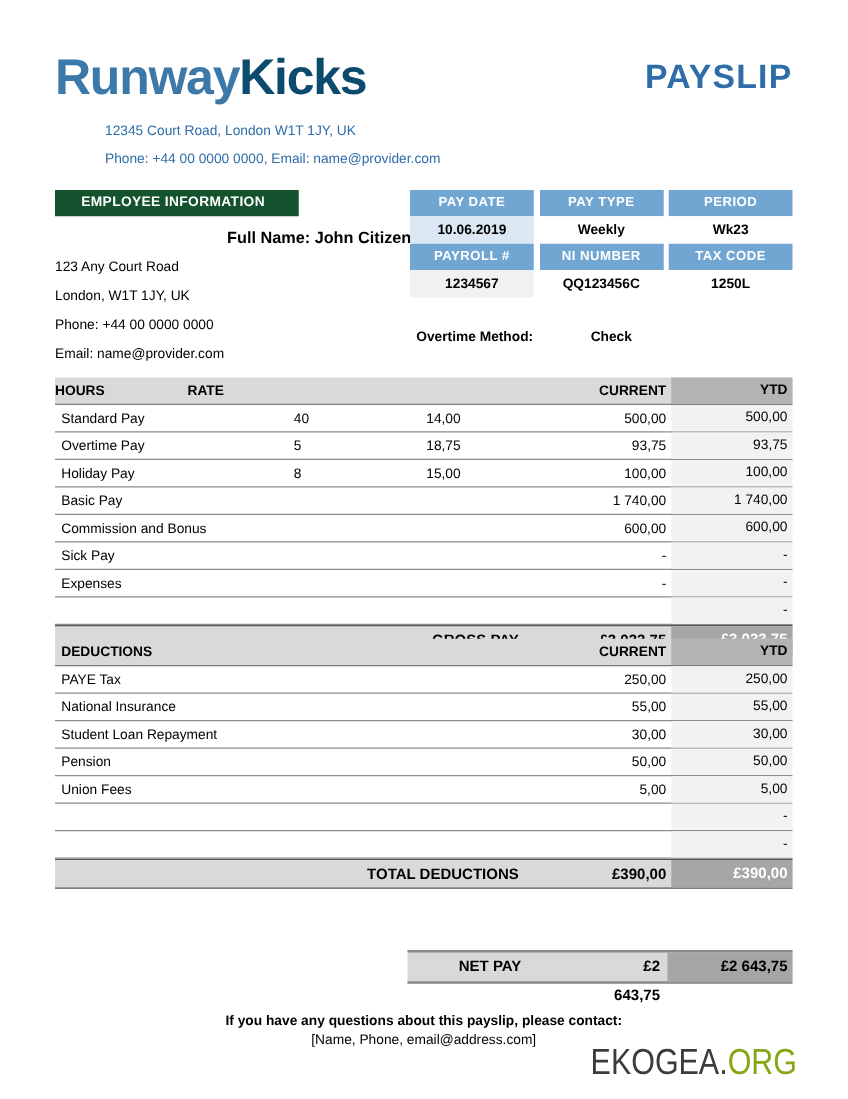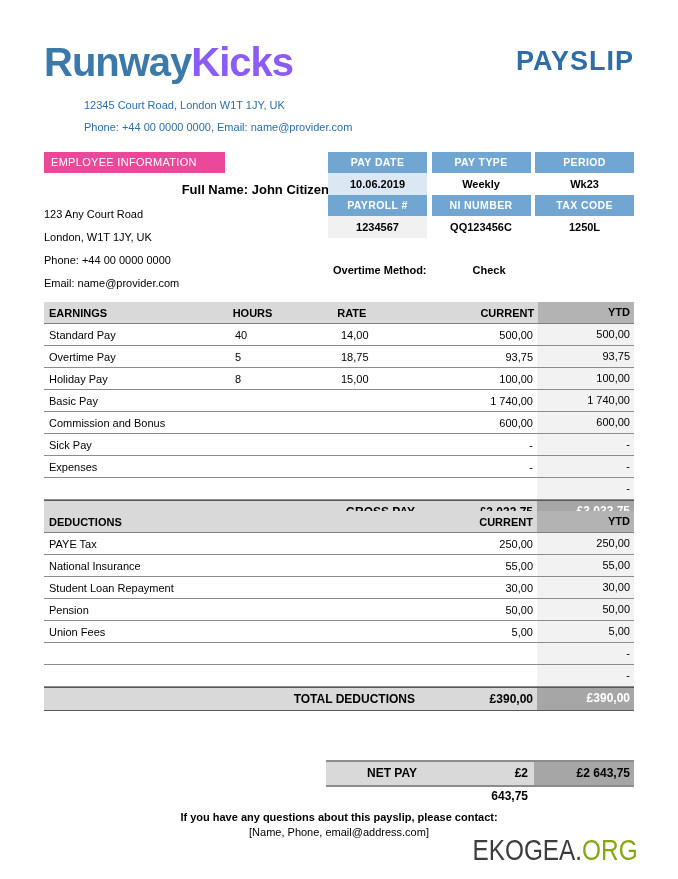--- a/index.html
+++ b/index.html
@@ -4,28 +4,28 @@
 <style>
   html,body{margin:0;padding:0;background:#fff;}
   .page{
     position:relative;width:678px;height:879px;background:#ffffff;
     font-family:"Liberation Sans",sans-serif;color:#000;overflow:hidden;
   }
   
   .logo-row{position:absolute;top:40px;left:44px;right:44px;display:flex;justify-content:space-between;align-items:flex-start;}
   .logo{font-size:40px;font-weight:bold;letter-spacing:-1px;line-height:44px;}
   .logo .p1{color:#3c79a9;}
-  .logo .p2{color:#8b5cf6;}
+  .logo .p2{color:#0c4a6e;}
   .doc-title{font-size:27px;font-weight:bold;color:#2e6da8;letter-spacing:1px;margin-top:6px;}
   .addr{position:absolute;top:96px;left:46px;font-size:11px;color:#2e6da8;line-height:18px;}
   .addr div{margin-bottom:4px;margin-left:38px;}
 
   
   .emp{position:absolute;top:152px;left:44px;width:285px;}
-  .emp-bar{width:174px;height:21px;line-height:21px;background:#ec4899;color:#fff;font-size:11px;font-weight:normal;padding-left:7px;letter-spacing:.3px;}
+  .emp-bar{width:174px;height:21px;line-height:21px;background:#14532d;color:#fff;font-size:11px;font-weight:bold;padding-left:21px;letter-spacing:.3px;}
   .emp-name{font-size:13px;font-weight:bold;margin-top:9px;text-align:right;}
   .emp-line{font-size:11px;margin-top:11px;}
 
   
   .paygrid{position:absolute;top:152px;left:328px;width:306px;display:grid;grid-template-columns:99px 99px 99px;grid-auto-rows:auto;column-gap:4.5px;row-gap:0;}
   .pg-h{height:21px;line-height:21px;background:#71a6d2;color:#fff;font-size:10.5px;font-weight:bold;text-align:center;letter-spacing:.4px;}
   .pg-v{height:22px;line-height:22px;background:#fff;font-size:11px;font-weight:bold;text-align:center;}
   .pg-v.hl-blue{background:#dbe8f4;}
   .pg-v.hl-gray{background:#f1f1f1;}
   .payment{position:absolute;top:264px;left:333px;font-size:11px;font-weight:bold;display:flex;}
@@ -99,21 +99,20 @@
     <div class="pg-v">QQ123456C</div>
     <div class="pg-v">1250L</div>
   </div>
   <div class="payment">
     <span class="pm-label">Overtime Method:</span>
     <span class="pm-val">Check</span>
   </div>
 
   <div class="tbl earnings">
     <div class="row hdr">
-      <div class="c-label">EARNINGS</div>
       <div class="c-hours">HOURS</div>
       <div class="c-rate">RATE</div>
       <div class="c-current">CURRENT</div>
       <div class="c-ytd">YTD</div>
     </div>
     <div class="row">
       <div class="c-label">Standard Pay</div>
       <div class="c-hours">40</div>
       <div class="c-rate">14,00</div>
       <div class="c-current">500,00</div>

